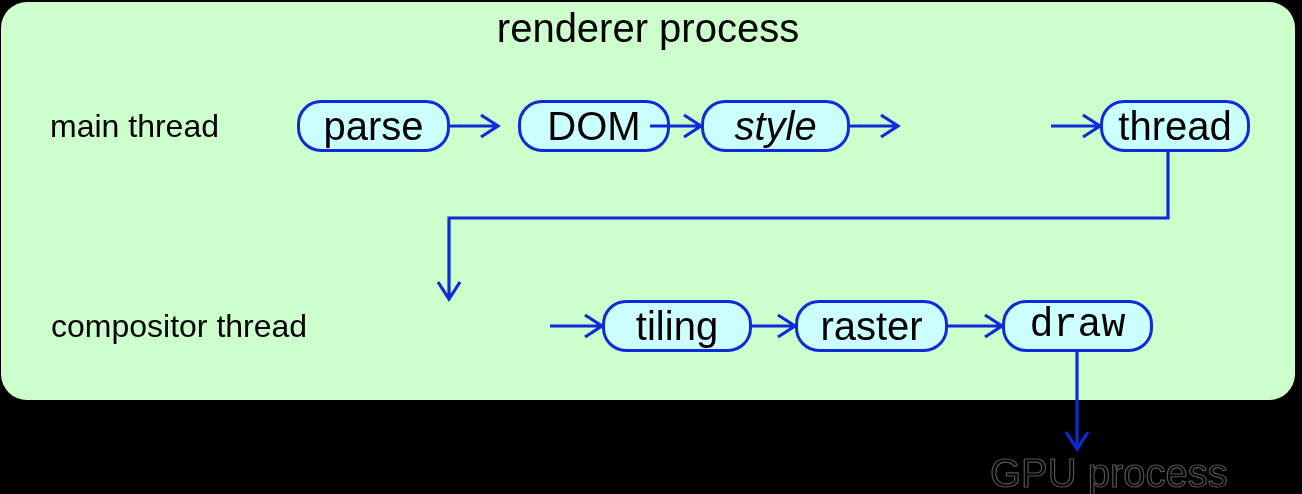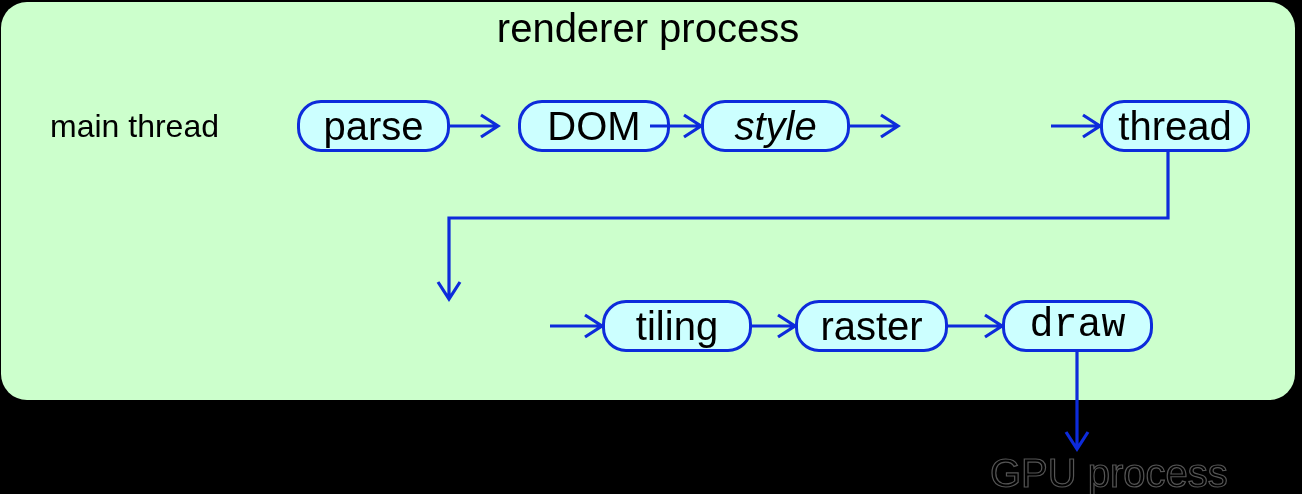--- a/index.html
+++ b/index.html
@@ -87,20 +87,21 @@
 <body>
 
 <div id="stage">
 
   <div id="panel"></div>
 
   <div class="title">renderer process</div>
 
   <div id="label-main-thread" class="row-label">main thread</div>
 
+  <div id="label-compositor-thread" class="row-label">compositor thread</div>
 
   <div id="n-parse" class="node">
     <span>parse</span>
   </div>
   <div id="n-dom" class="node">
     <span>DOM</span>
   </div>
   <div id="n-style" class="node">
     <span>style</span>
   </div>

